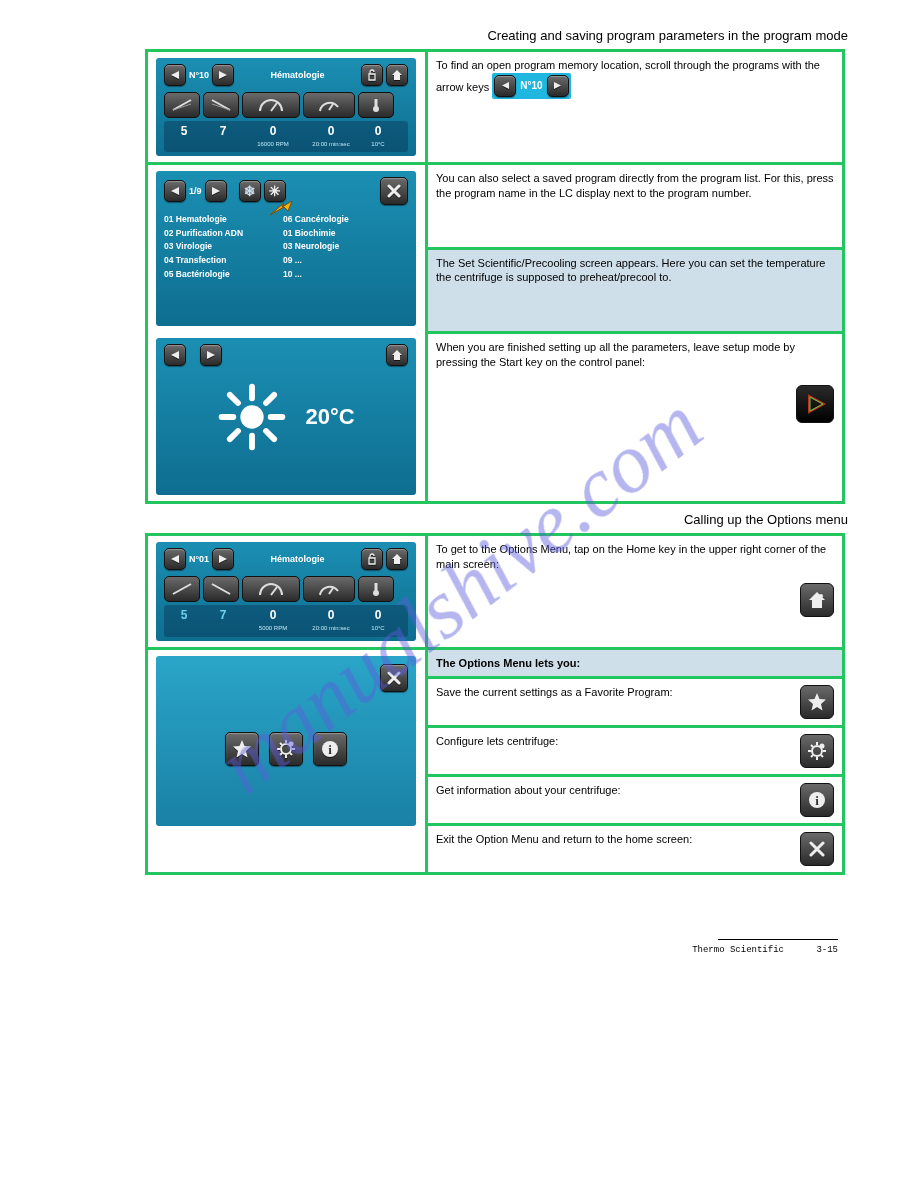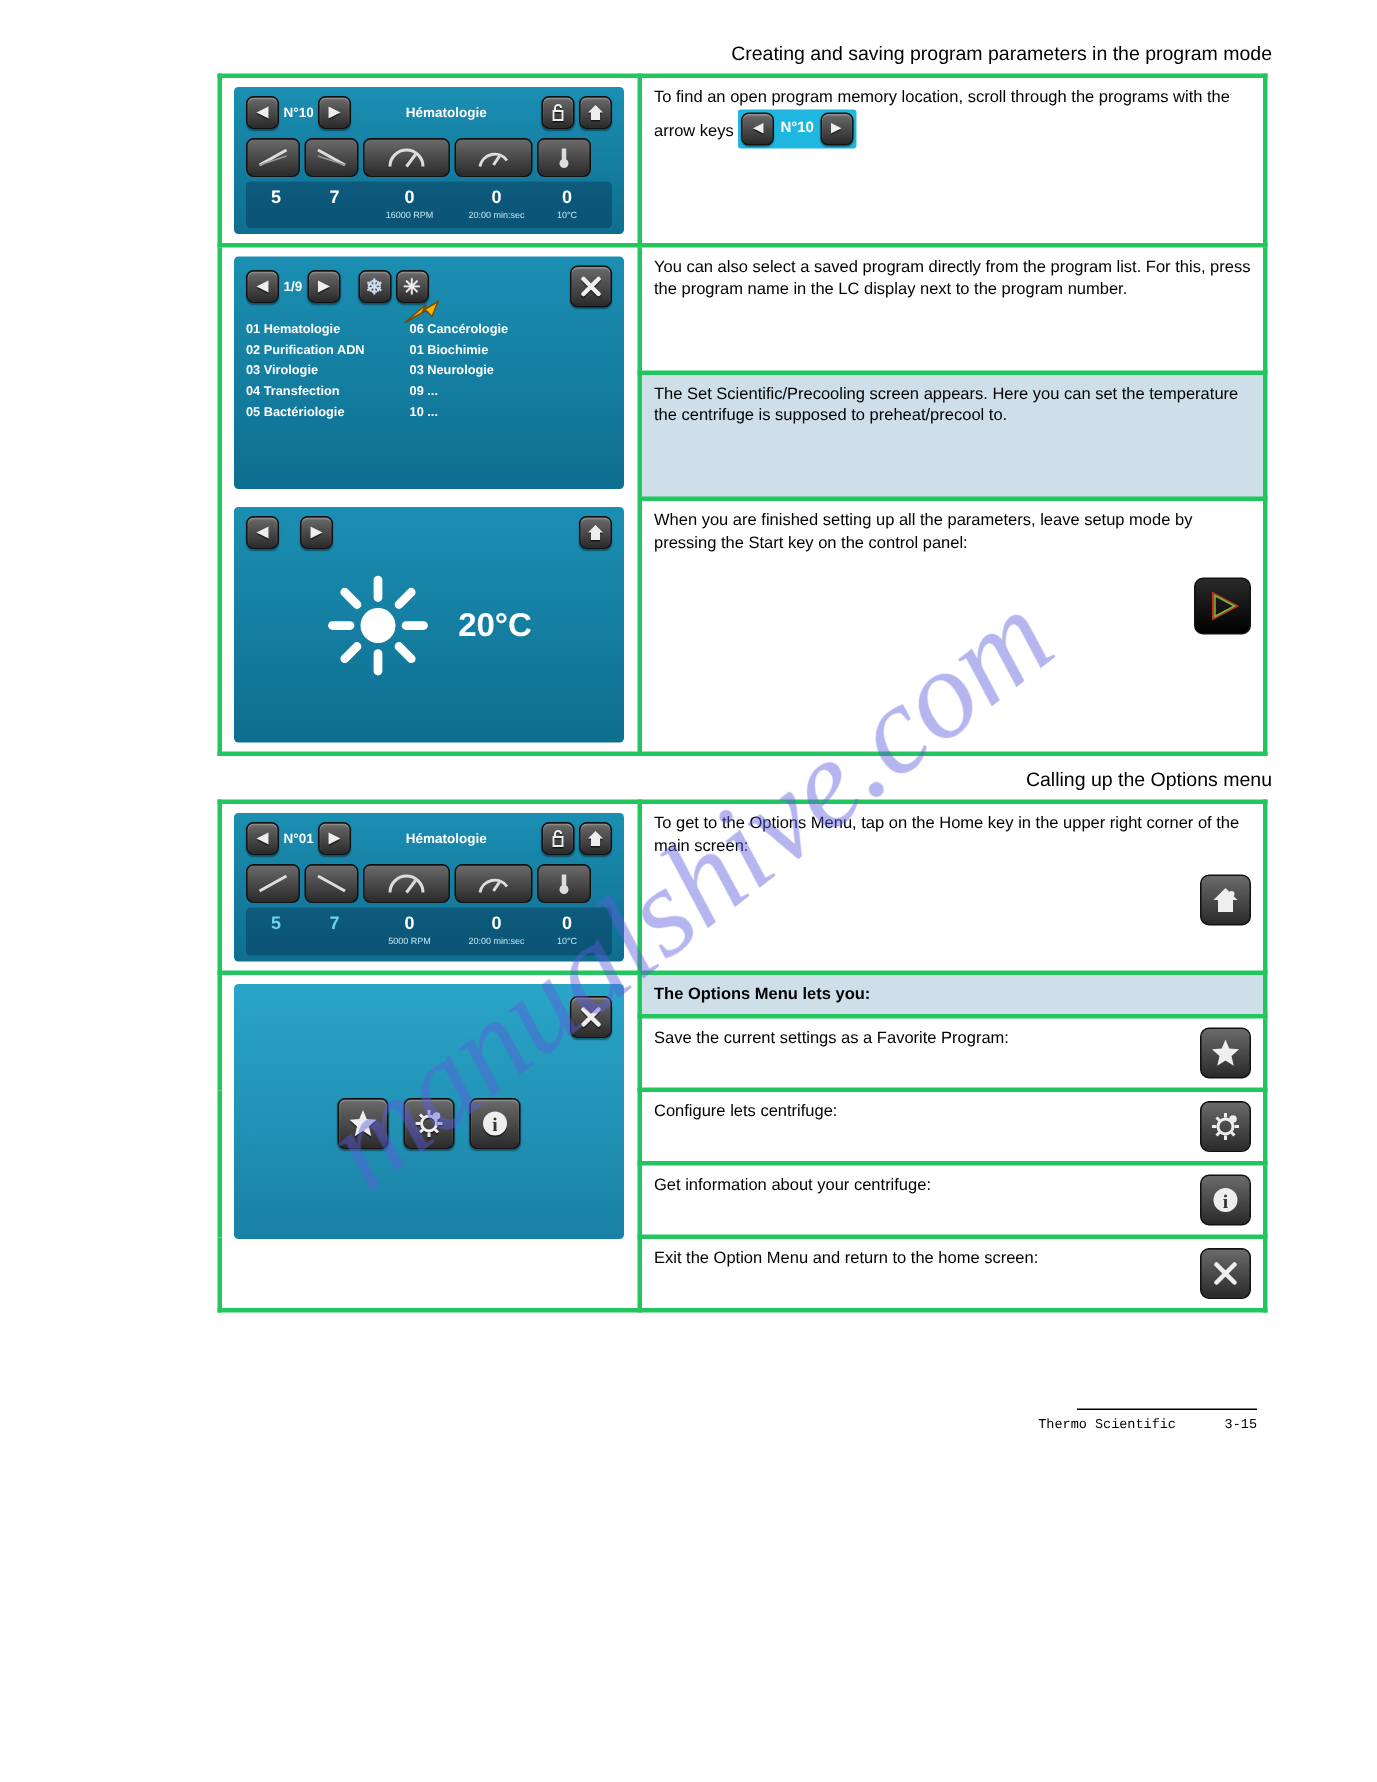--- a/index.html
+++ b/index.html
@@ -17,21 +17,21 @@
   .paramrow { display: flex; gap: 3px; margin-top: 6px; }
   .pbtn { flex: 0 0 auto; width: 36px; height: 26px; background: linear-gradient(#6a6a6a,#2a2a2a); border: 1px solid #111; border-radius: 5px; display: flex; align-items: center; justify-content: center; }
   .valrow { display: flex; gap: 3px; margin-top: 3px; background: rgba(0,0,30,.25); border-radius: 3px; padding: 2px 2px 4px 2px; }
   .val { width: 36px; text-align: center; font-size: 12px; font-weight: bold; color: #fff; }
   .val small { display: block; font-size: 6px; font-weight: normal; color: #bfe8f5; margin-top: 1px; }
   .txtlbl { font-size: 9px; color: #fff; font-weight: bold; }
   .cyanbox { background: #1fb7e0; display: inline-flex; align-items: center; padding: 2px; border-radius: 2px; gap: 0; }
   .cyanbox .mid { color: #fff; font-weight: bold; font-size: 10px; padding: 0 4px; }
   .iconinline { width: 34px; height: 34px; border-radius: 6px; background: linear-gradient(#6a6a6a,#2a2a2a); border: 1px solid #111; display: inline-flex; align-items: center; justify-content: center; vertical-align: middle; margin-left: 4px; }
   .iconinline.big { width: 38px; height: 38px; }
-  .listpanel { display: flex; gap: 30px; margin-top: 8px; font-size: 8.5px; color: #fff; font-weight: bold; }
+  .listpanel { display: flex; gap: 40px; margin-top: 8px; font-size: 8.5px; color: #fff; font-weight: bold; }
   .listpanel div { line-height: 1.6; }
   .arrowptr { position: absolute; }
   .sun { width: 70px; height: 70px; }
   .txbig { font-size: 22px; color: #fff; font-weight: bold; }
   .footer { margin-top: 60px; text-align: right; padding-right: 10px; font-size: 9px; font-family: Liberation Mono, monospace; }
   .footer .line { border-top: 1px solid #000; width: 120px; display: inline-block; margin-bottom: 2px; }
   .watermark { position: fixed; left: 50%; top: 50%; transform: translate(-50%,-50%) rotate(-38deg); font-size: 84px; color: rgba(90,90,220,.45); font-weight: 400; font-family: Georgia, serif; pointer-events: none; z-index: 5; white-space: nowrap; font-style: italic; }
   .subrows td { height: 48px; }
   .options-screen { background: linear-gradient(#2aa5c8,#1981a5); width: 260px; height: 170px; border-radius: 3px; position: relative; }
   .centerbtns { position: absolute; left: 50%; top: 55%; transform: translate(-50%,-50%); display: flex; gap: 10px; }

